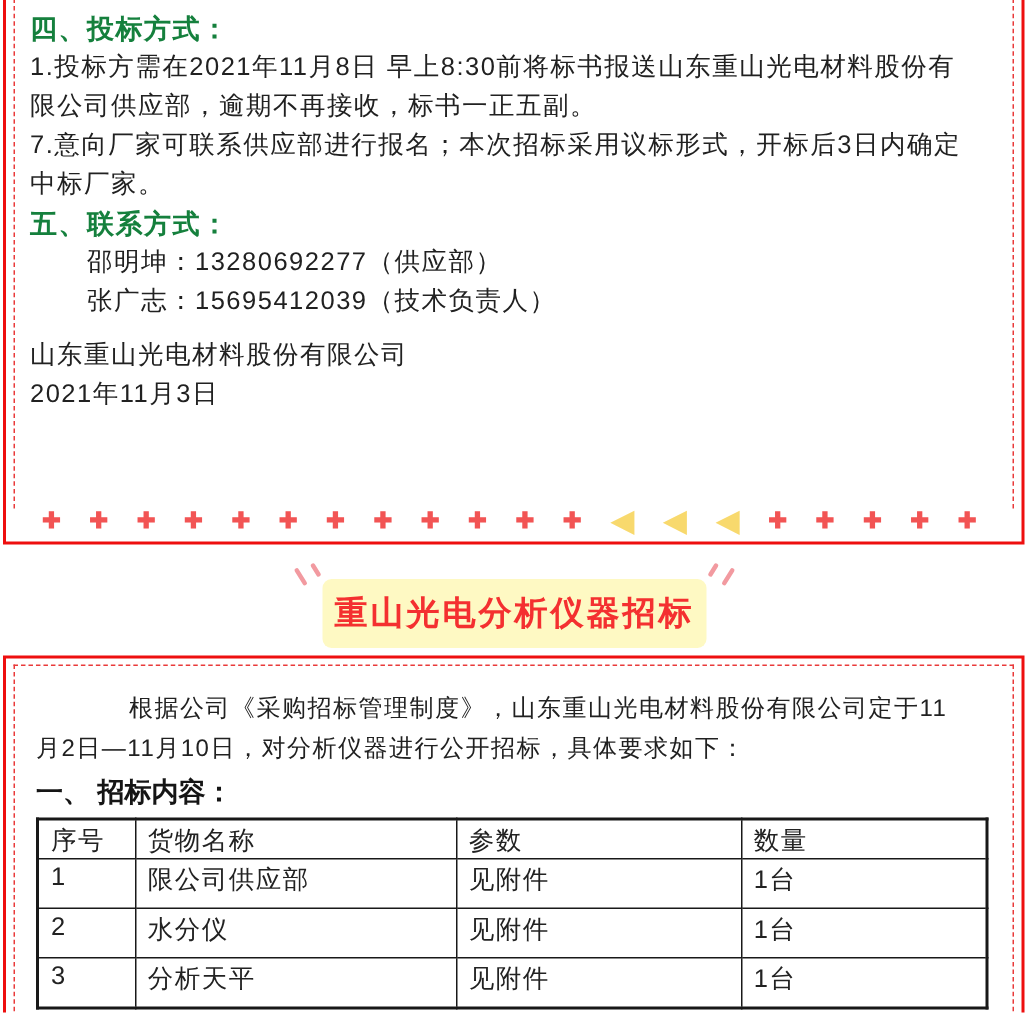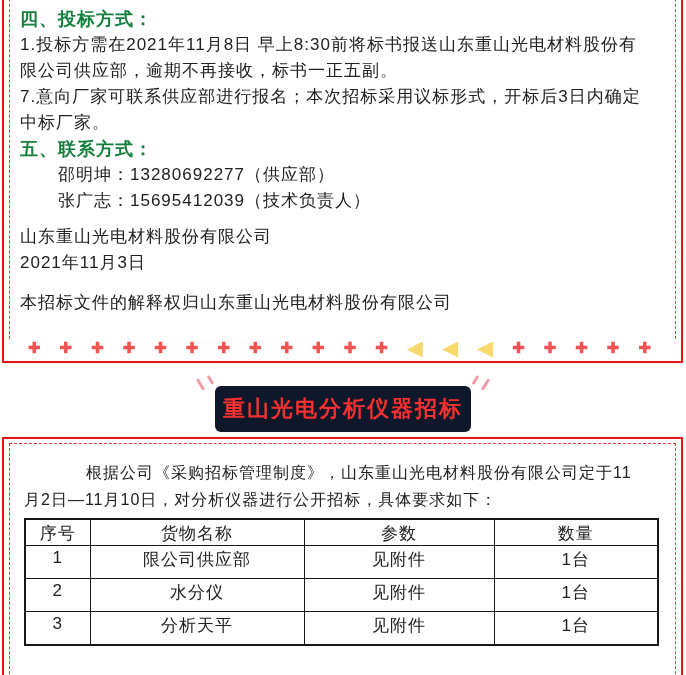--- a/index.html
+++ b/index.html
@@ -33,21 +33,21 @@
   .divider {
     position:absolute; left:24px; right:30px; bottom:5px; height:18px;
     display:flex; justify-content:space-between; align-items:center;
   }
   .plus  { color:#f25454; font-size:15px; font-weight:bold; line-height:1; }
   .tri   { color:#f8d96d; font-size:21px; line-height:1; }
   
   .badge-wrap { position:absolute; top:386px; left:0; right:0; text-align:center; }
   .badge-holder { position:relative; display:inline-block; }
   .badge {
-    display:inline-block; background:#0f172a; color:#f43030;
+    display:inline-block; background:#fef9c3; color:#f43030;
     font-size:22px; font-weight:bold; letter-spacing:2px;
     padding:8px 8px; border-radius:6px;
   }
   .qmark { position:absolute; width:3px; height:13px; background:#f29aa0; border-radius:2px; }
   .q-l1 { left:-16px; top:-8px; transform:rotate(-32deg); }
   .q-l2 { left:-6px;  top:-11px; transform:rotate(-32deg); height:10px; }
   .q-r1 { right:-16px; top:-8px; transform:rotate(32deg); }
   .q-r2 { right:-6px;  top:-11px; transform:rotate(32deg); height:10px; }
   
   .box2 {
@@ -65,21 +65,21 @@
   }
   .sec-head { font-size:18px; font-weight:bold; color:#151515; margin-top:3px; }
   
   table.items {
     border-collapse:collapse; margin-top:5px; width:633px;
     border:2px solid #181818; table-layout:fixed;
   }
   table.items th, table.items td {
     border:1px solid #181818; font-weight:normal;
     font-size:17px; letter-spacing:1px; color:#222;
-    text-align:center; vertical-align:top; padding:2px 8px 0 8px;
+    text-align:left; vertical-align:top; padding:2px 8px 0 8px;
   }
   table.items thead tr { height:26px; }
   table.items tbody tr { height:33px; }
   col.c1{width:65px;} col.c2{width:214px;} col.c3{width:190px;} col.c4{width:164px;}
 </style>
 </head>
 <body>
 
 <section class="box1">
   <div class="b1-dash"></div>
@@ -89,21 +89,20 @@
 限公司供应部，逾期不再接收，标书一正五副。</div>
     <div class="para">7.意向厂家可联系供应部进行报名；本次招标采用议标形式，开标后3日内确定
 中标厂家。</div>
     <div class="h-bold">五、联系方式：</div>
     <div class="contact-line">邵明坤：13280692277（供应部）</div>
     <div class="contact-line">张广志：15695412039（技术负责人）</div>
     <div class="sig-block">
       <div>山东重山光电材料股份有限公司</div>
       <div>2021年11月3日</div>
     </div>
-    <div class="note-line">本招标文件的解释权归山东重山光电材料股份有限公司</div>
   </div>
   <div class="divider" id="divider">
       <span class="plus">✚</span>
       <span class="plus">✚</span>
       <span class="plus">✚</span>
       <span class="plus">✚</span>
       <span class="plus">✚</span>
       <span class="plus">✚</span>
       <span class="plus">✚</span>
       <span class="plus">✚</span>
@@ -129,20 +128,21 @@
     <span class="badge">重山光电分析仪器招标</span>
     <span class="qmark q-r1"></span>
     <span class="qmark q-r2"></span>
   </span>
 </div>
 
 <section class="box2">
   <div class="b2-dash">
     <div class="intro">根据公司《采购招标管理制度》，山东重山光电材料股份有限公司定于11
 月2日—11月10日，对分析仪器进行公开招标，具体要求如下：</div>
+    <div class="sec-head">一、 招标内容：</div>
     <table class="items" id="items-table">
       <colgroup>
           <col class="c1">
           <col class="c2">
           <col class="c3">
           <col class="c4">
         </colgroup>
       <thead>
           <tr>
             <th>序号</th>

